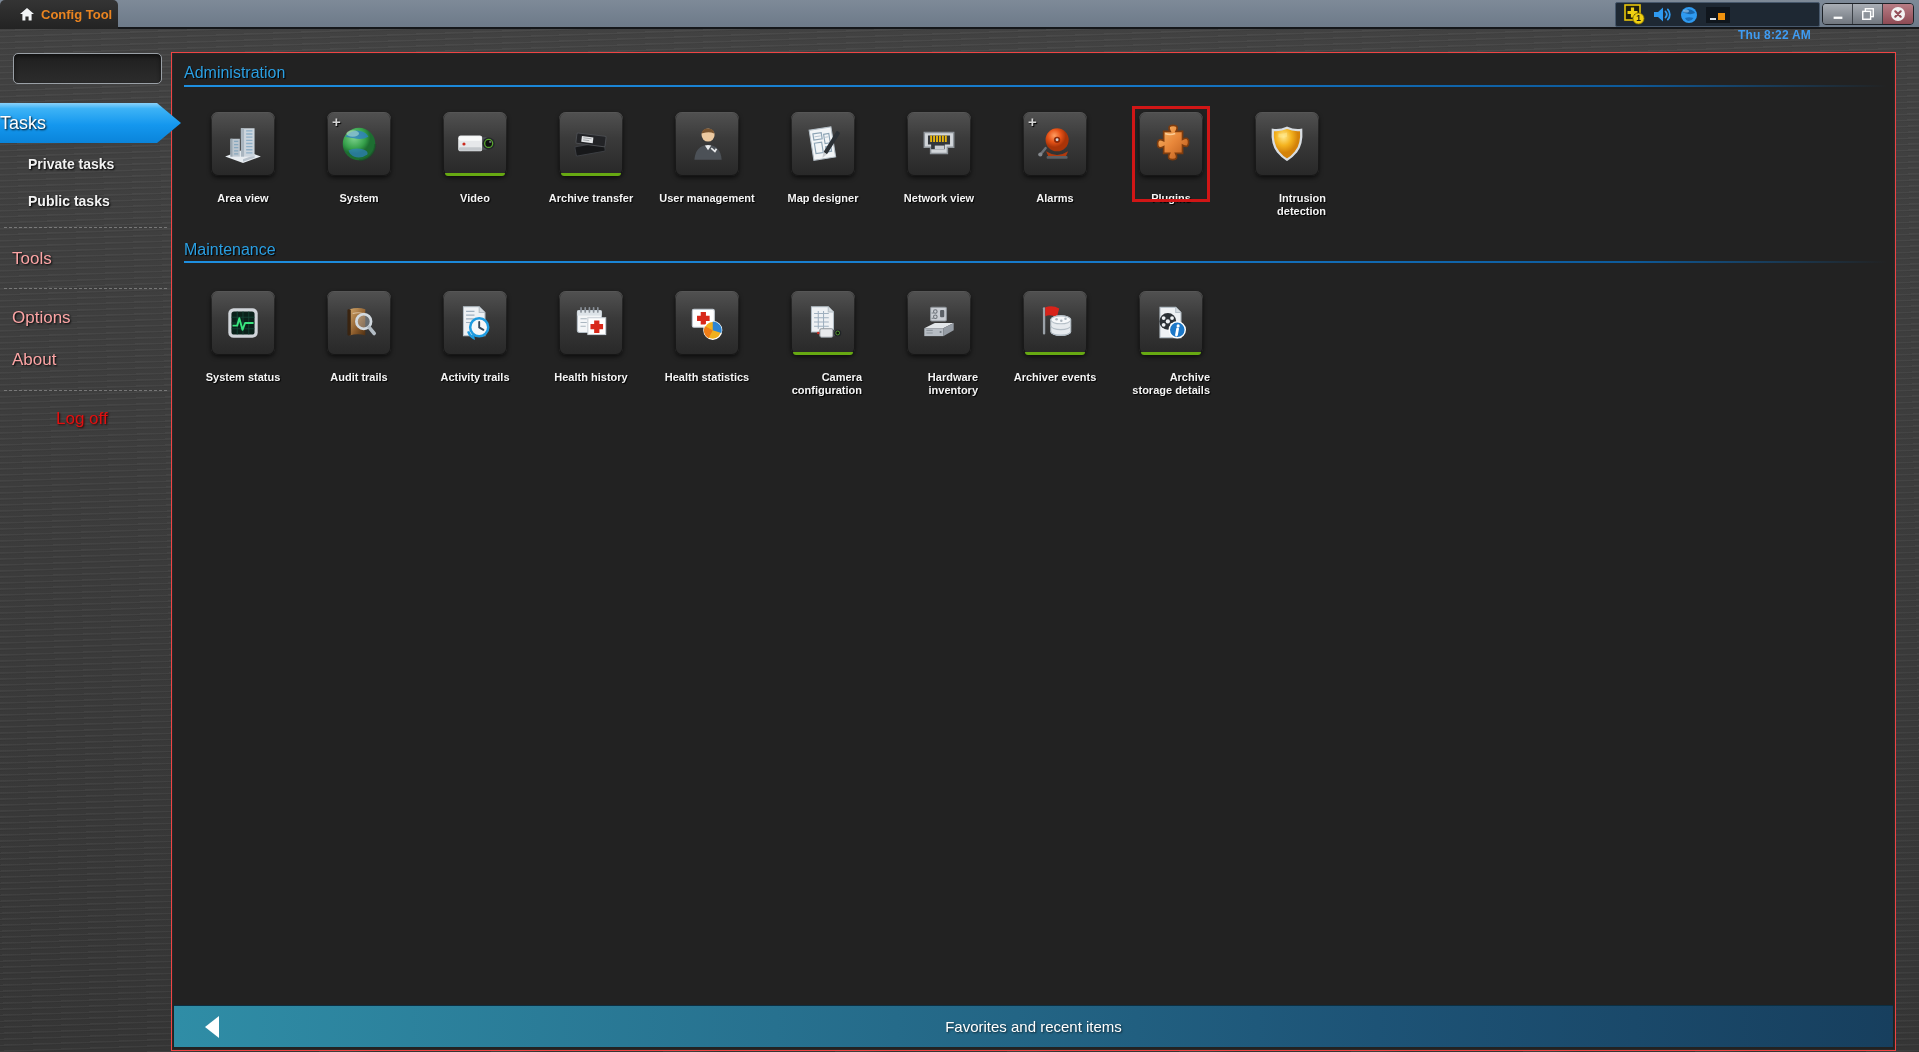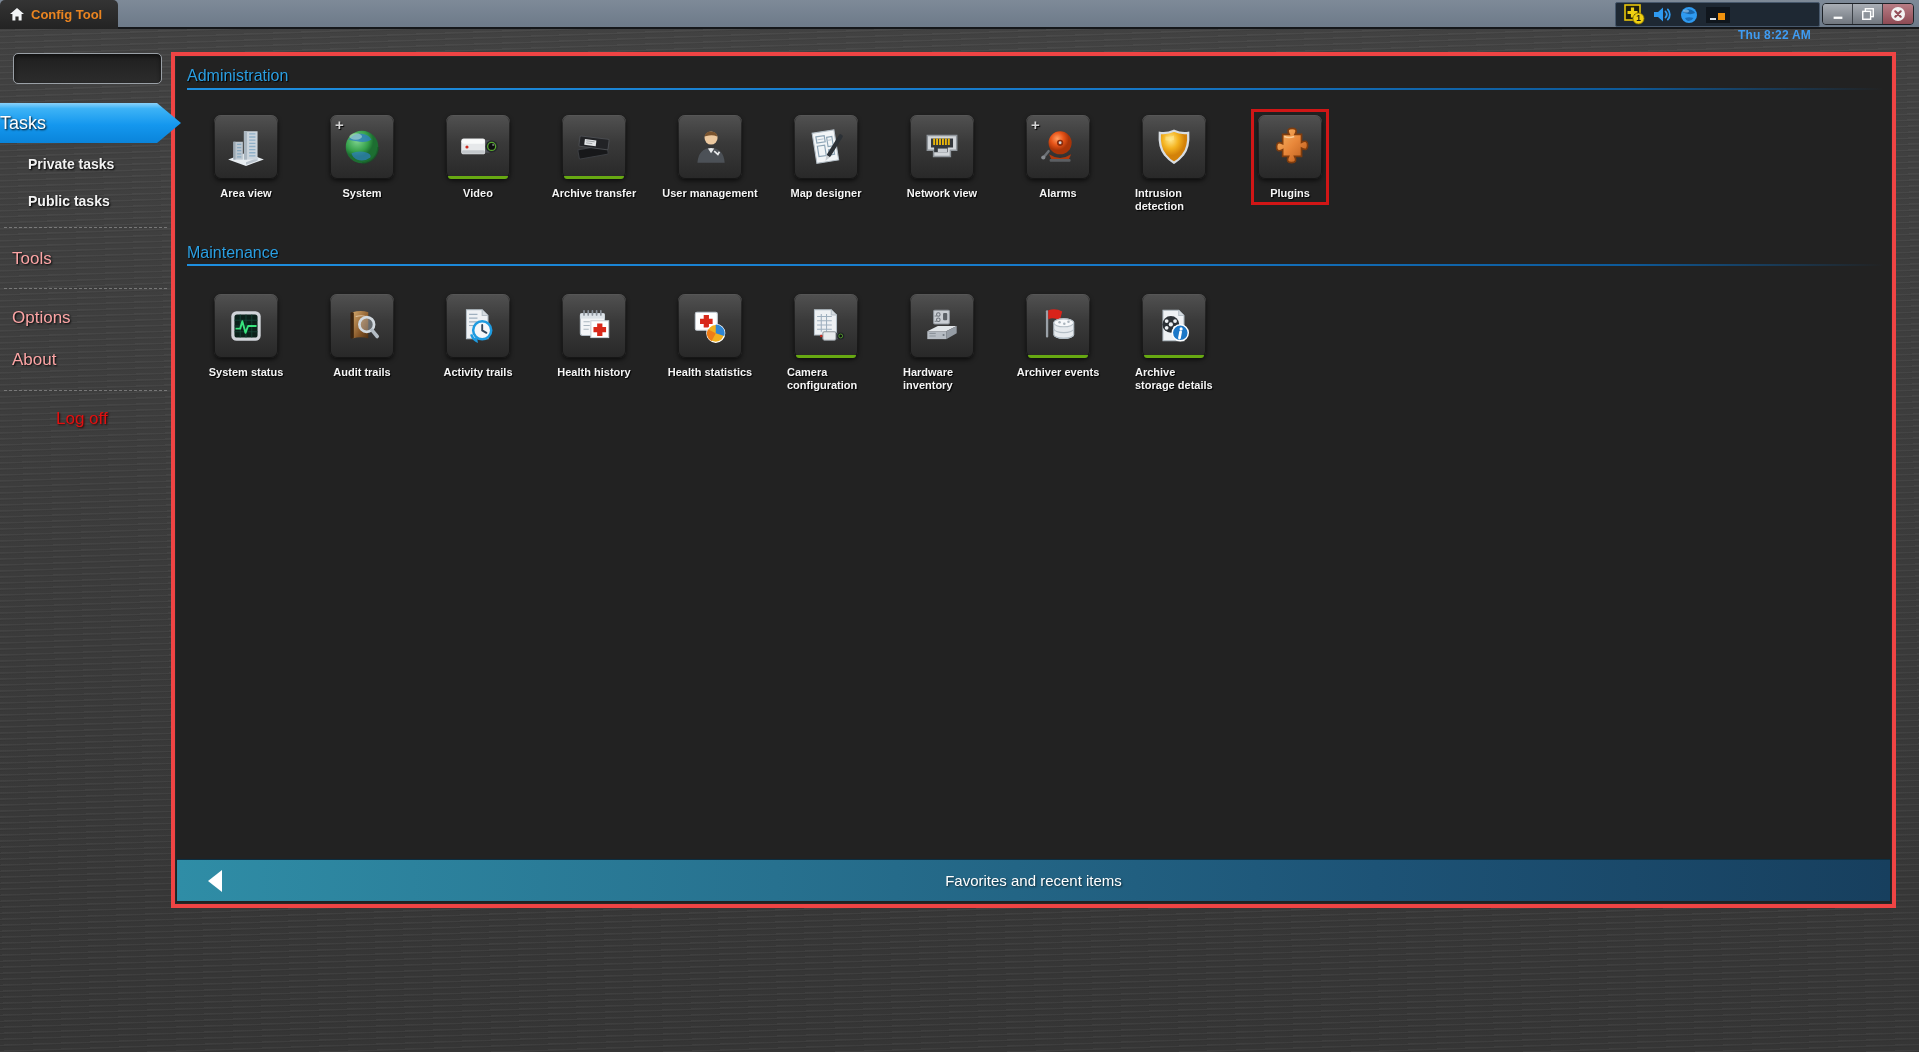--- a/index.html
+++ b/index.html
@@ -18,21 +18,21 @@
   .topbar {
     position:absolute; top:0; left:0; width:1919px; height:29px;
     background:linear-gradient(180deg,#7e8a98,#6d7a89);
     border-bottom:2px solid #15171a;
     z-index:30;
   }
   .app-tab {
     position:absolute; top:0; left:0; height:29px; width:118px;
     background:linear-gradient(180deg,#343434,#232323);
     border-radius:5px 5px 0 0;
-    display:flex; align-items:center; gap:7px; padding-left:10px;
+    display:flex; align-items:center; gap:7px; padding-left:20px;
   }
   .app-tab .title { color:#ea8420; font-weight:bold; font-size:13px; }
   .tray {
     position:absolute; top:2px; right:99px; height:25px;
     background:#1e2833; border:1px solid #47586c; border-radius:2px;
     display:flex; align-items:center; gap:8px; padding:0 8px;
   }
   .tray-time { color:#3f9cf3; font-weight:bold; font-size:12px; letter-spacing:.2px;margin-top:41px; }
   .mini-app { width:24px; height:16px; background:#10161d; display:flex; align-items:flex-end; gap:2px; padding:0 4px 3px 4px; }
   .mini-app .underscore { width:6px; height:2px; background:#dfe5ea; }
@@ -59,41 +59,41 @@
     background:linear-gradient(180deg,#8ad2fa 0%,#3db3f6 14%,#1497ee 55%,#0a84da 100%);
     clip-path:polygon(0 0,157px 0,181px 20px,157px 40px,0 40px);
   }
   .nav-sub { left:28px; font-size:14px; font-weight:bold; color:#f2f2f2; }
   .nav-big { left:12px; font-size:17px; color:#fca5a5; }
   .nav-logoff { left:12px; font-size:17px; color:#e01010; text-shadow:1px 1px 2px #300;margin-left:44px; }
   .divider { position:absolute; left:4px; width:163px; border-top:1px dashed #8a8a8a; opacity:.75; z-index:11; }
 
   
   .panel {
-    position:absolute; left:171px; top:52px; width:1725px; height:856px;
-    background:#222222; border:4px solid #ef4444;
+    position:absolute; left:171px; top:52px; width:1725px; height:999px;
+    background:#222222; border:1px solid #ef4444;
     box-shadow:inset 0 0 0 1px rgba(255,255,255,0.03);
     z-index:5;
   }
   .section-title { position:absolute; left:12px; font-size:16px; color:#2b9fe2; text-shadow:1px 1px 1px #000; }
   .section-line { position:absolute; left:12px; right:8px; height:2px;
     background:linear-gradient(90deg,#1e8fe0 0%,#1678c8 55%,#0d5a9a 85%,rgba(13,90,154,0) 100%); }
   .tile-row { position:absolute; left:13px; display:flex; align-items:flex-start; }
   .cell { width:116px; display:flex; flex-direction:column; align-items:center; position:relative; cursor:pointer; }
   .tile {
     width:64px; height:64px; border-radius:7px; position:relative;
     background:linear-gradient(180deg,#515151 0%,#3a3a3a 42%,#282828 100%);
     box-shadow:inset 0 1px 0 rgba(255,255,255,.20), inset 0 0 0 1px rgba(0,0,0,.45), 0 2px 4px rgba(0,0,0,.6);
     display:flex; align-items:center; justify-content:center;
   }
   .tile svg { display:block; }
   .green-strip { position:absolute; left:2px; right:2px; bottom:0; height:3px; background:#67a912; border-radius:0 0 6px 6px; }
   .plus-badge { position:absolute; top:1px; left:5px; color:#d6d6d6; font-size:15px; font-weight:bold; text-shadow:1px 1px 1px #000; }
   .tile-label {
-    margin-top:8px; text-align:left; font-size:11px; font-weight:bold; color:#f5f5f5;
+    margin-top:16px; text-align:right; font-size:11px; font-weight:bold; color:#f5f5f5;
     text-shadow:1px 1px 1px #000; line-height:13px; white-space:nowrap;
   }
   .cell.wrap .tile-label { white-space:normal; width:78px; }
   .highlight-box {
     position:absolute; top:-6px; left:50%; transform:translateX(-50%);
     width:78px; height:96px; border:3px solid #d11616; z-index:3; pointer-events:none;
   }
 
   
   .bottom-bar {
@@ -313,54 +313,54 @@
         <circle cx="22" cy="16" r="1.4" fill="#d0d3d6"></circle>
         <path d="M11.5 27 Q22 34 32.5 27 L30.5 31.5 H13.5 Z" fill="#b03a0e"></path>
         <rect x="12" y="31.5" width="20" height="2.5" rx="1" fill="#5c5f63"></rect>
         <path d="M11 24 L6.5 29.5" stroke="#6c7075" stroke-width="2.4" stroke-linecap="round"></path>
         <circle cx="6" cy="30" r="2" fill="#85898e"></circle>
       </svg>
         </div>
       <div class="tile-label">Alarms</div>
     </div>
 
+    <div class="cell">
+      <div class="highlight-box"></div>
+      <div class="tile">
+          <svg width="42" height="42" viewBox="0 0 40 40">
+        <defs>
+              <linearGradient id="gpuz" x1="0" y1="0" x2="1" y2="1">
+                <stop offset="0%" stop-color="#f7b96a"></stop>
+                <stop offset="50%" stop-color="#e8873a"></stop>
+                <stop offset="100%" stop-color="#b5581a"></stop>
+              </linearGradient>
+            </defs>
+        <path d="M13 8 h6.2 q-3.2 -5.8 2.8 -5.8 t2.8 5.8 H31 v7.6 q5.8 -3.2 5.8 2.8 t-5.8 2.8 V29 h-6.6 q3 5.8 -2.9 5.8 T18.6 29 H13 v-6.4 q-5.8 2.9 -5.8 -2.9 T13 16.8 Z" fill="url(#gpuz)" stroke="#7e3c0e" stroke-width="1.6"></path>
+        <path d="M14.5 10 q4.5 2 9.5 0" stroke="#ffd9a8" stroke-width="1.4" fill="none" opacity=".8"></path>
+      </svg>
+        </div>
+      <div class="tile-label">Plugins</div>
+    </div>
+
     <div class="cell wrap">
       <div class="tile">
           <svg width="42" height="42" viewBox="0 0 40 40">
         <defs>
               <radialGradient id="gshield" cx="38%" cy="28%">
                 <stop offset="0%" stop-color="#ffe98e"></stop>
                 <stop offset="55%" stop-color="#f4b31f"></stop>
                 <stop offset="100%" stop-color="#d3820a"></stop>
               </radialGradient>
             </defs>
         <path d="M20 4.5 Q26.5 7.5 33.5 6.5 Q34.5 20.5 28.5 27.5 Q24.5 32.5 20 35 Q15.5 32.5 11.5 27.5 Q5.5 20.5 6.5 6.5 Q13.5 7.5 20 4.5 Z" fill="url(#gshield)" stroke="#d8dde2" stroke-width="2.2"></path>
         <path d="M20 7 Q25 9.3 30.8 9 Q31 19.5 26.3 25.5 Q23.2 29.5 20 31.6 Z" fill="#c8競" opacity="0"></path>
         <path d="M12 10 Q16 10.5 20 9 L20 13 Q15.5 14.2 11.8 13.6 Q11.8 11.6 12 10 Z" fill="#ffe98e" opacity=".55"></path>
       </svg>
         </div>
       <div class="tile-label">Intrusion detection</div>
-    </div>
-
-    <div class="cell">
-      <div class="highlight-box"></div>
-      <div class="tile">
-          <svg width="42" height="42" viewBox="0 0 40 40">
-        <defs>
-              <linearGradient id="gpuz" x1="0" y1="0" x2="1" y2="1">
-                <stop offset="0%" stop-color="#f7b96a"></stop>
-                <stop offset="50%" stop-color="#e8873a"></stop>
-                <stop offset="100%" stop-color="#b5581a"></stop>
-              </linearGradient>
-            </defs>
-        <path d="M13 8 h6.2 q-3.2 -5.8 2.8 -5.8 t2.8 5.8 H31 v7.6 q5.8 -3.2 5.8 2.8 t-5.8 2.8 V29 h-6.6 q3 5.8 -2.9 5.8 T18.6 29 H13 v-6.4 q-5.8 2.9 -5.8 -2.9 T13 16.8 Z" fill="url(#gpuz)" stroke="#7e3c0e" stroke-width="1.6"></path>
-        <path d="M14.5 10 q4.5 2 9.5 0" stroke="#ffd9a8" stroke-width="1.4" fill="none" opacity=".8"></path>
-      </svg>
-        </div>
-      <div class="tile-label">Plugins</div>
     </div>
 
   </div>
 
   <div class="section-title" style="top:188px;">Maintenance</div>
   <div class="section-line" style="top:208px;"></div>
 
   <div class="tile-row" style="top:238px;">
 
     <div class="cell">

